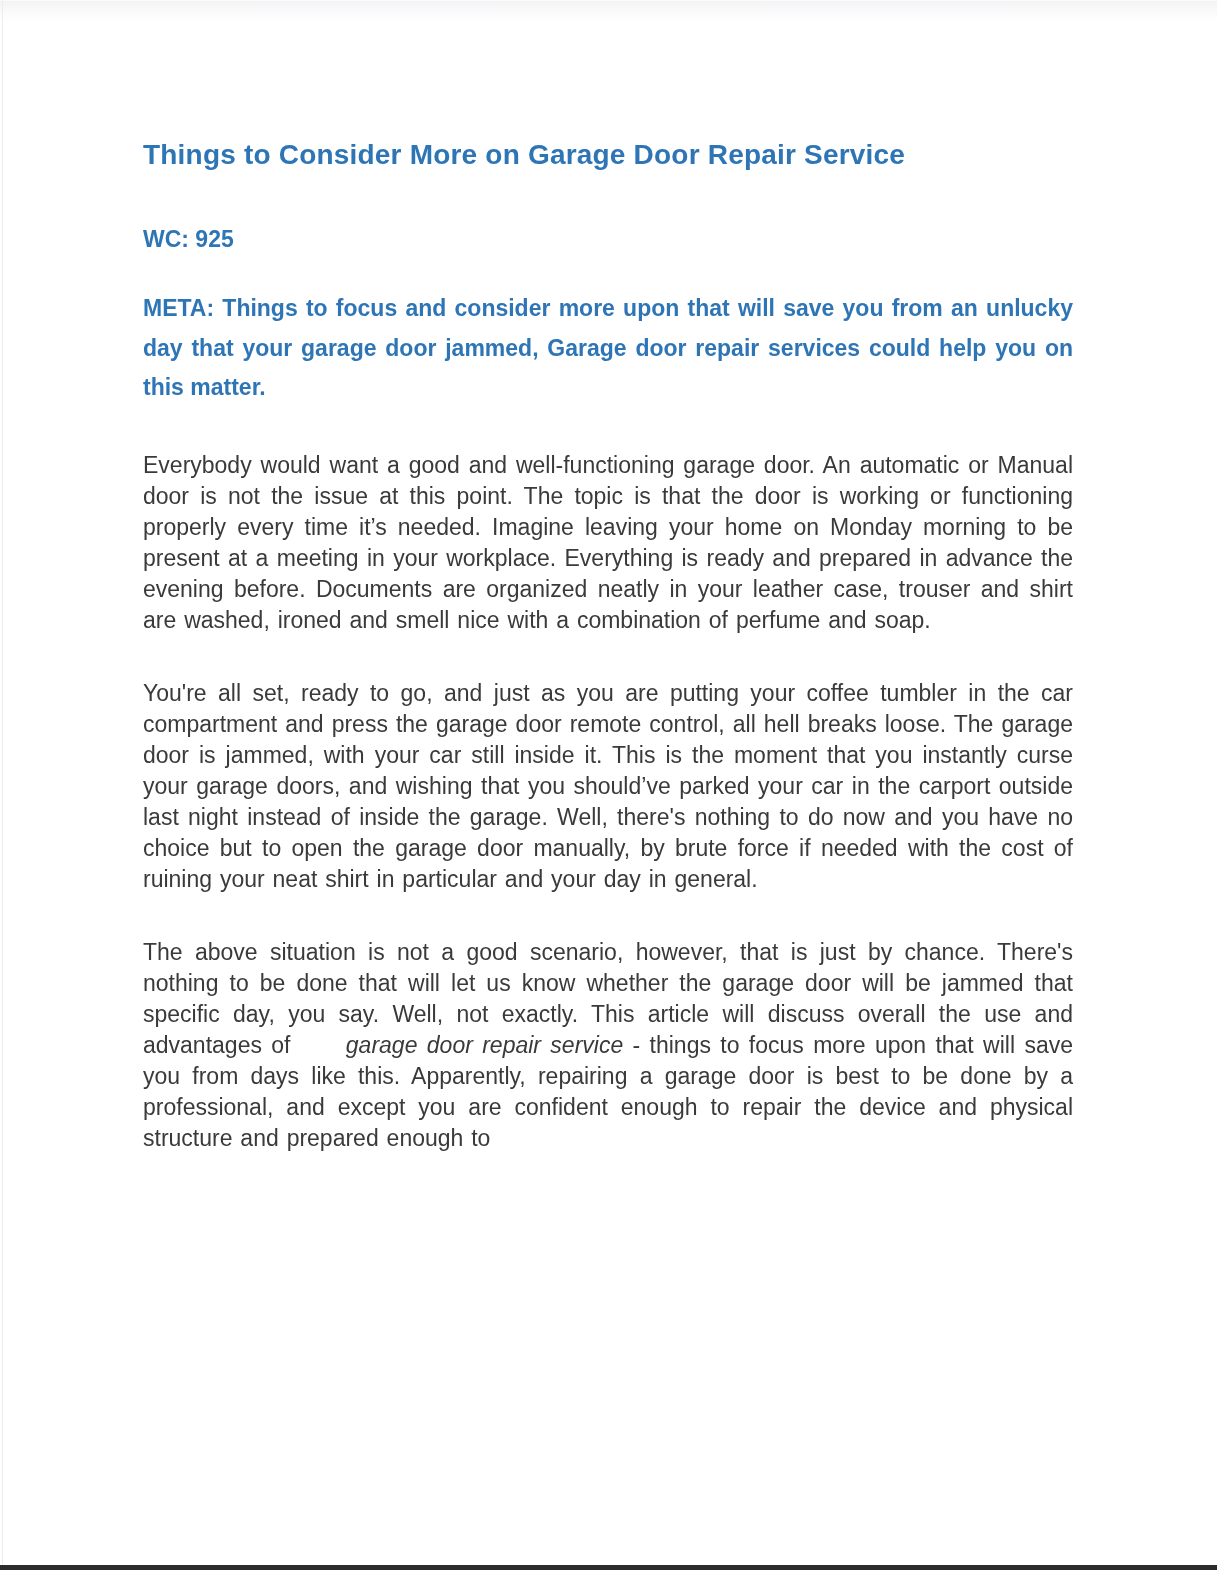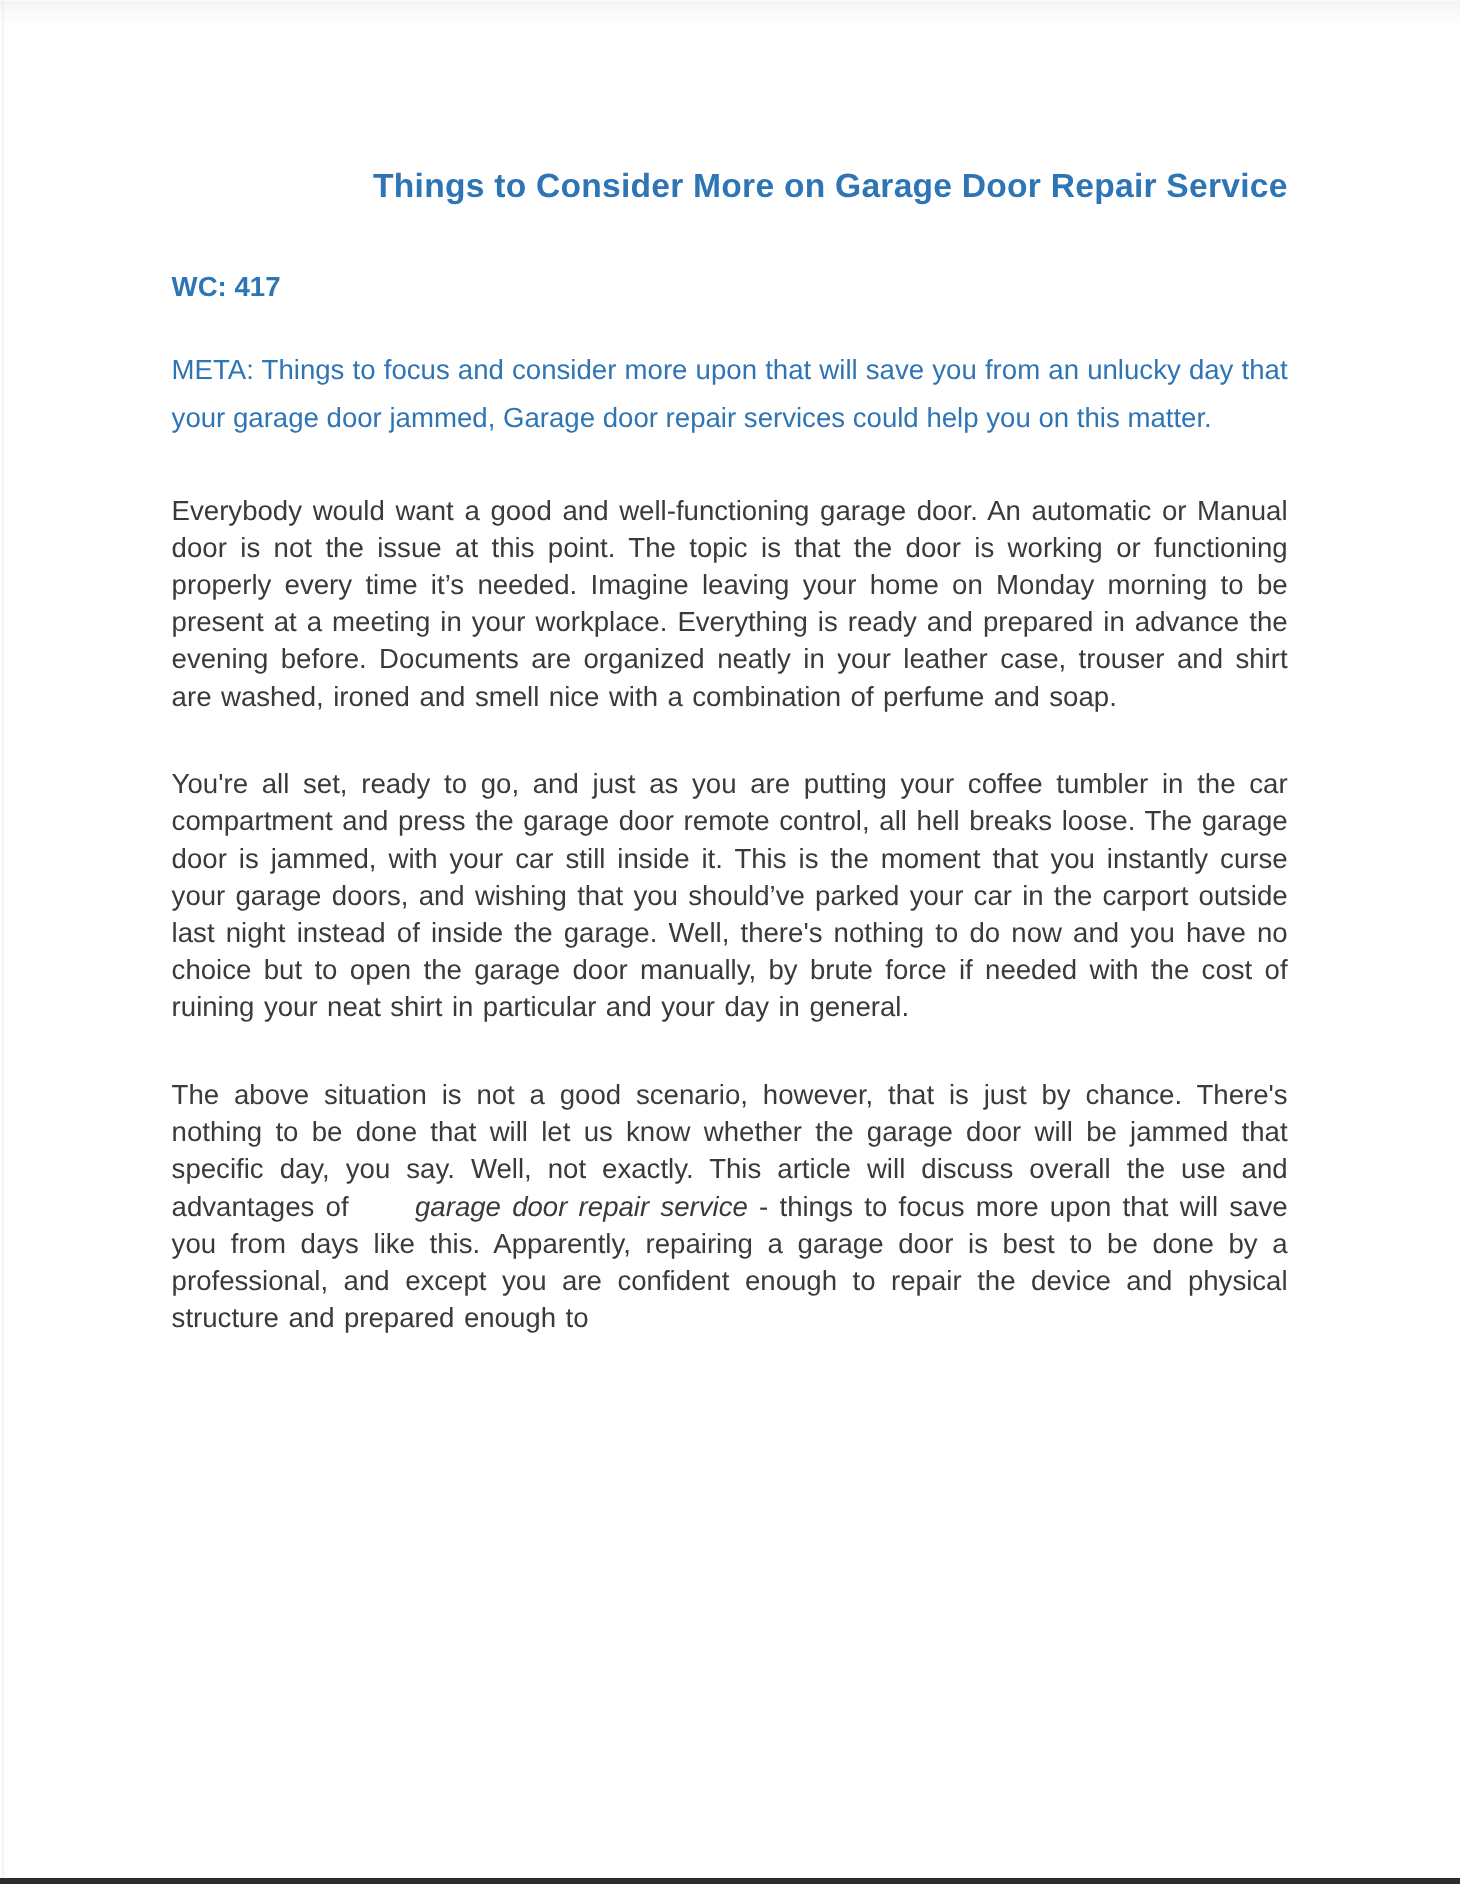--- a/index.html
+++ b/index.html
@@ -39,33 +39,32 @@
     left: 143px;
     top: 0;
     width: 930px;
   }
   .doc-title {
     margin: 138px 0 0 0;
     font-size: 28px;
     line-height: 34px;
     font-weight: bold;
     letter-spacing: 0.2px;
-    text-align: right;
   }
   .wc-line {
     margin: 48px 0 0 0;
     font-size: 23px;
     line-height: 39px;
     font-weight: bold;
   }
   .meta-par {
     margin: 30px 0 0 0;
     font-size: 23px;
     line-height: 39.5px;
-    font-weight: normal;
+    font-weight: bold;
     text-align: justify;
     text-justify: inter-word;
   }
   .body-par {
     margin: 42px 0 0 0;
     font-size: 23px;
     line-height: 31px;
     text-align: justify;
     text-justify: inter-word;
     word-spacing: 1.5px;
@@ -78,21 +77,21 @@
 </head>
 <body>
 
 <div class="page">
   <div class="top-shade"></div>
   <div class="left-edge"></div>
 
   <div class="content">
     <h1 class="doc-title" style="color: rgb(46, 117, 182);">Things to Consider More on Garage Door Repair Service</h1>
 
-    <p class="wc-line" style="color: rgb(46, 117, 182);">WC: 417</p>
+    <p class="wc-line" style="color: rgb(46, 117, 182);">WC: 925</p>
 
     <p class="meta-par" style="color: rgb(46, 117, 182);">META: Things to focus and consider more upon that will save you from an unlucky day that your garage door jammed, Garage door repair services could help you on this matter.</p>
 
     <p class="body-par" style="color: rgb(58, 58, 58);">Everybody would want a good and well-functioning garage door. An automatic or Manual door is not the issue at this point. The topic is that the door is working or functioning properly every time it’s needed. Imagine leaving your home on Monday morning to be present at a meeting in your workplace. Everything is ready and prepared in advance the evening before. Documents are organized neatly in your leather case, trouser and shirt are washed, ironed and smell nice with a combination of perfume and soap.</p>
 
     <p class="body-par" style="color: rgb(58, 58, 58);">You're all set, ready to go, and just as you are putting your coffee tumbler in the car compartment and press the garage door remote control, all hell breaks loose. The garage door is jammed, with your car still inside it. This is the moment that you instantly curse your garage doors, and wishing that you should’ve parked your car in the carport outside last night instead of inside the garage. Well, there's nothing to do now and you have no choice but to open the garage door manually, by brute force if needed with the cost of ruining your neat shirt in particular and your day in general.</p>
 
     <p class="body-par" style="color: rgb(58, 58, 58);"><span>The above situation is not a good scenario, however, that is just by chance. There's nothing to be done that will let us know whether the garage door will be jammed that specific day, you say. Well, not exactly. This article will discuss overall the use and advantages of </span><em>garage door repair service</em><span> - things to focus more upon that will save you from days like this. Apparently, repairing a garage door is best to be done by a professional, and except you are confident enough to repair the device and physical structure and prepared enough to</span></p>
   </div>
 

